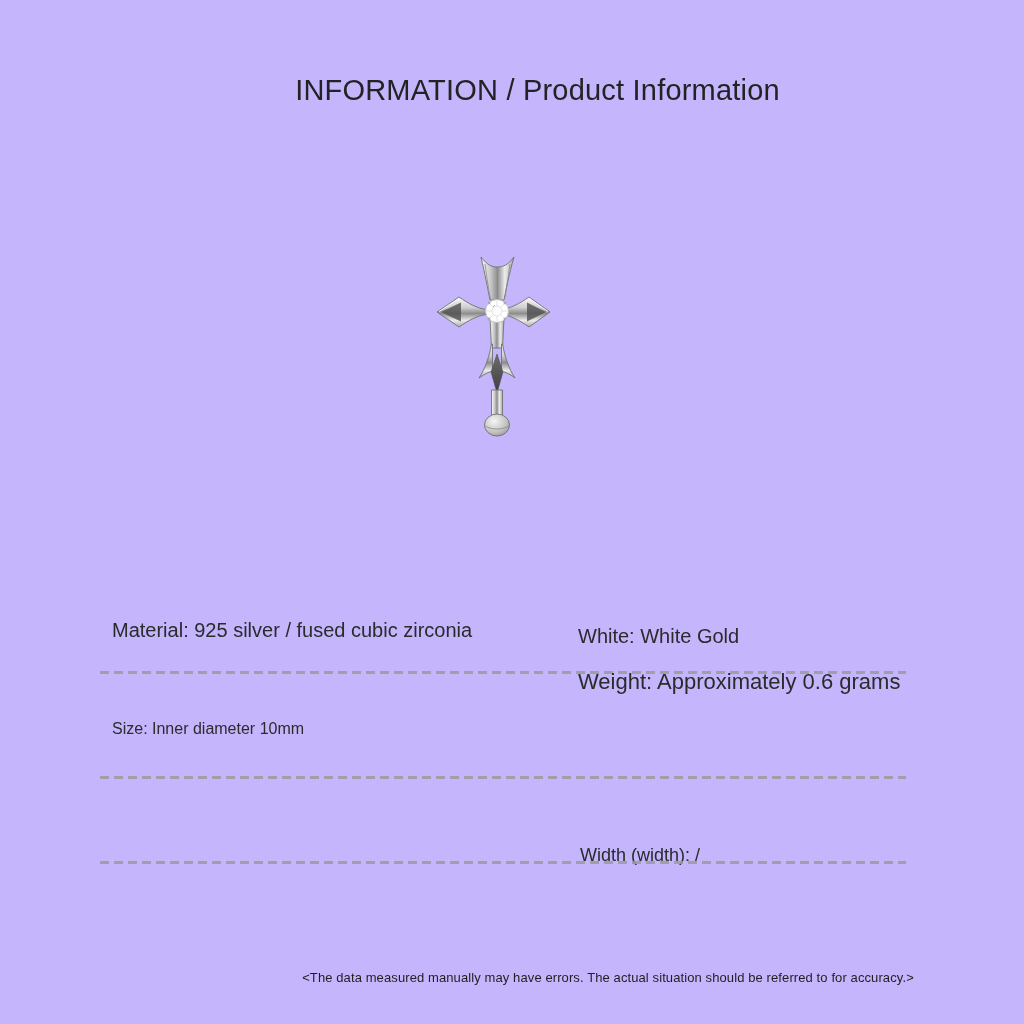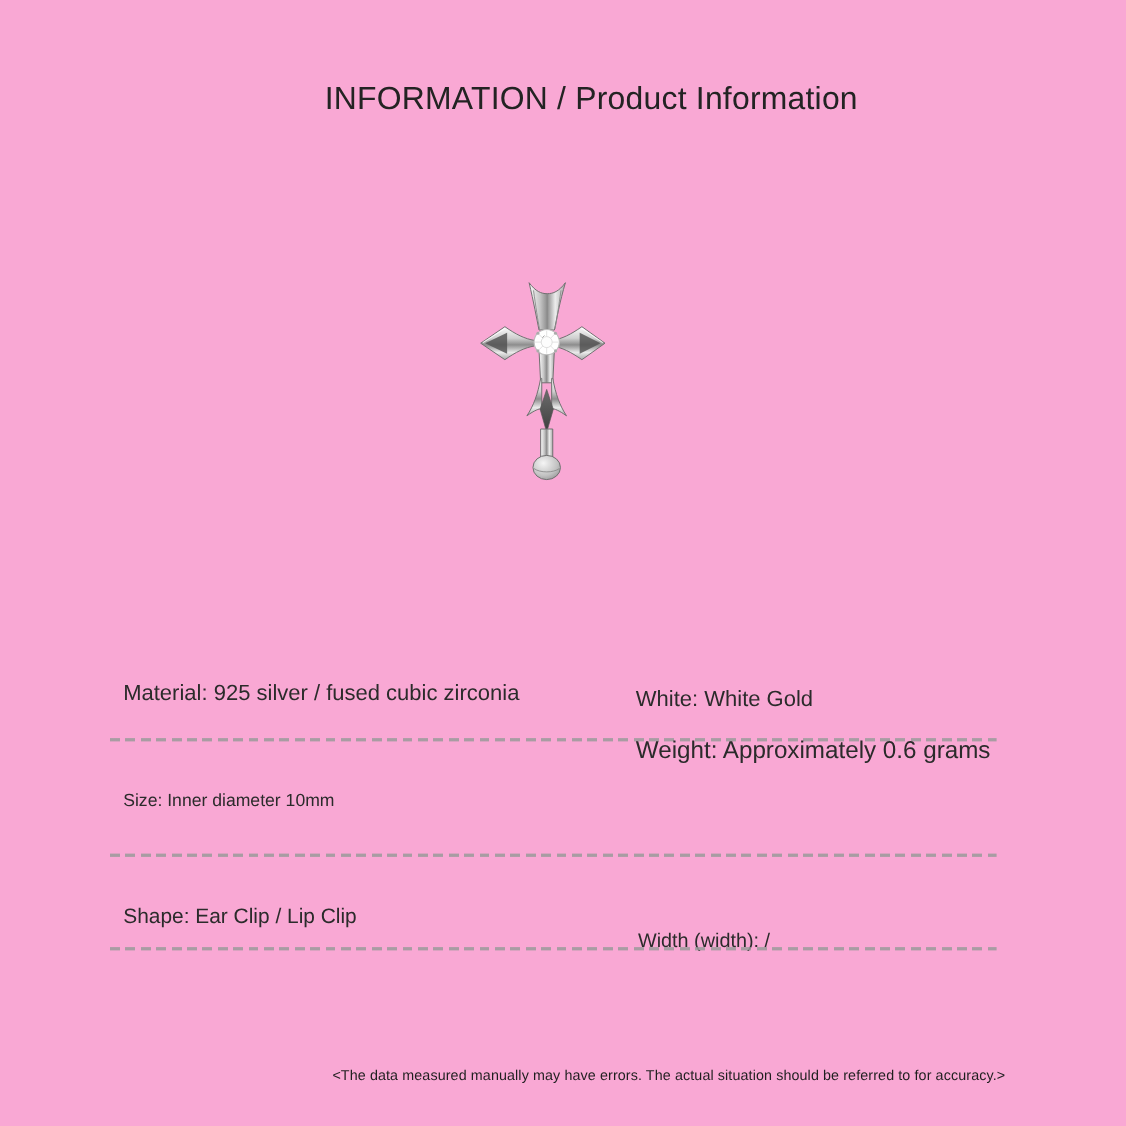--- a/index.html
+++ b/index.html
@@ -4,21 +4,21 @@
 <style>
   html, body {
     margin: 0;
     padding: 0;
     background: #ffffff;
   }
   .page {
     position: relative;
     width: 1024px;
     height: 1024px;
-    background: #f9a8d4;
+    background: #c4b5fd;
     font-family: "Liberation Sans", sans-serif;
     color: #2b2b2b;
     overflow: hidden;
   }
   .page-title {
     position: absolute;
     top: 75px;
     left: 50px;
     width: 975px;
     text-align: center;
@@ -152,19 +152,18 @@
   </div>
 
   <div class="spec-cell spec-material">Material: 925 silver / fused cubic zirconia</div>
   <div class="spec-cell spec-color">White: White Gold</div>
   <div class="divider divider-1"></div>
 
   <div class="spec-cell spec-size">Size: Inner diameter 10mm</div>
   <div class="spec-cell spec-weight">Weight: Approximately 0.6 grams</div>
   <div class="divider divider-2"></div>
 
-  <div class="spec-cell spec-shape">Shape: Ear Clip / Lip Clip</div>
   <div class="spec-cell spec-width">Width (width): /</div>
   <div class="divider divider-3"></div>
 
   <div class="disclaimer">&lt;The data measured manually may have errors. The actual situation should be referred to for accuracy.&gt;</div>
 
 </div>
 
 </body></html>

